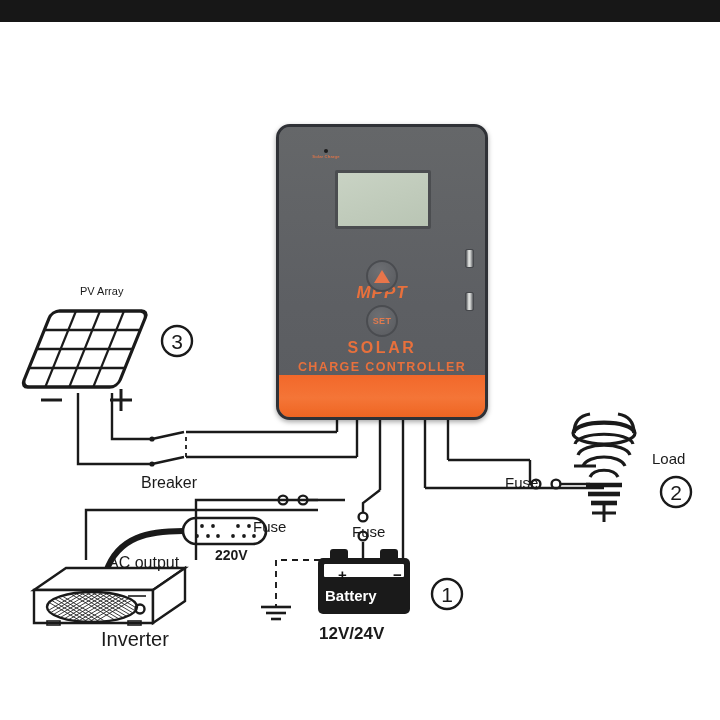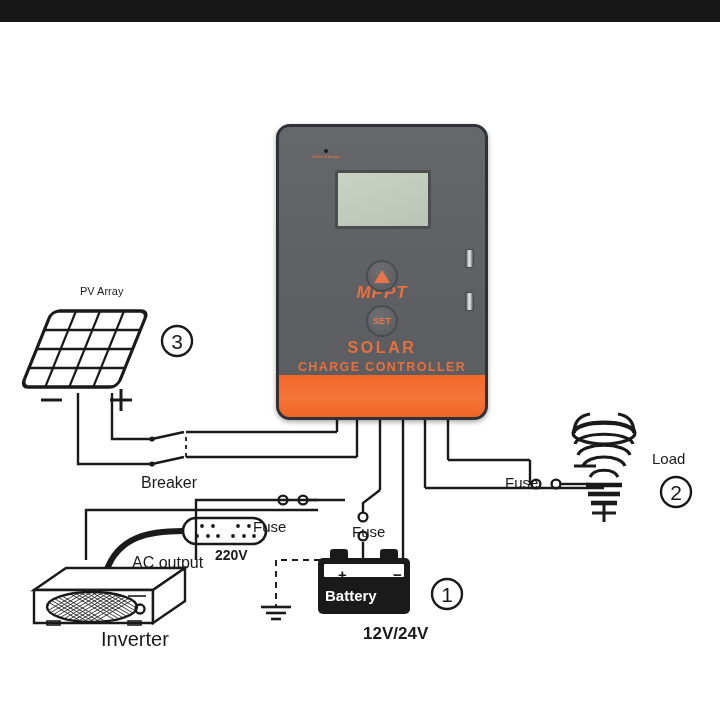--- a/index.html
+++ b/index.html
@@ -42,24 +42,24 @@
   .brand-cc{font-size:12.5px;font-weight:bold;color:#e8703c;letter-spacing:1.4px;margin-top:3px;}
 
   
   .lbl{position:absolute;color:#1a1a1a;font-family:"Liberation Sans",sans-serif;white-space:nowrap;}
   .lbl-pv{left:80px;top:285px;font-size:11px;}
   .lbl-breaker{left:133px;top:474px;font-size:16px;margin-left:8px;}
   .lbl-fuse-ac{left:253px;top:518px;font-size:15px;}
   .lbl-fuse-bat{left:352px;top:523px;font-size:15px;}
   .lbl-fuse-load{left:505px;top:474px;font-size:15px;}
   .lbl-220v{left:215px;top:547px;font-size:14px;font-weight:bold;}
-  .lbl-acout{left:132px;top:554px;font-size:16px;}
+  .lbl-acout{left:108px;top:554px;font-size:16px;}
   .lbl-inverter{left:101px;top:628px;font-size:20px;}
   .lbl-load{left:652px;top:450px;font-size:15px;}
-  .lbl-1224{left:319px;top:624px;font-size:17px;font-weight:bold;margin-left:44px;}
+  .lbl-1224{left:319px;top:624px;font-size:17px;font-weight:bold;}
   .lbl-battery{position:absolute;left:325px;top:587px;width:78px;text-align:left;
                font-size:15px;font-weight:bold;color:#ffffff;}
   .lbl-plus-b{position:absolute;left:338px;top:566px;font-size:15px;font-weight:bold;color:#111;}
   .lbl-minus-b{position:absolute;left:393px;top:566px;font-size:15px;font-weight:bold;color:#111;}
 </style>
 </head>
 <body>
 
 <div id="stage">
 

